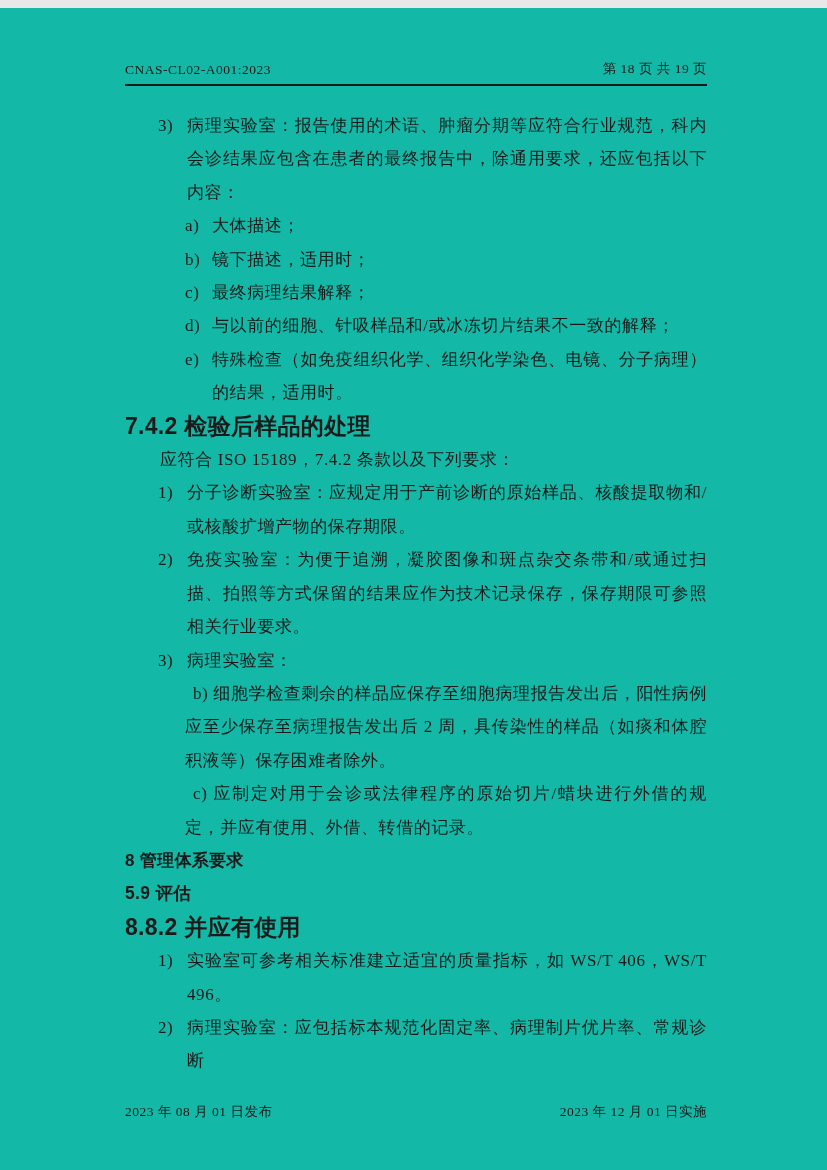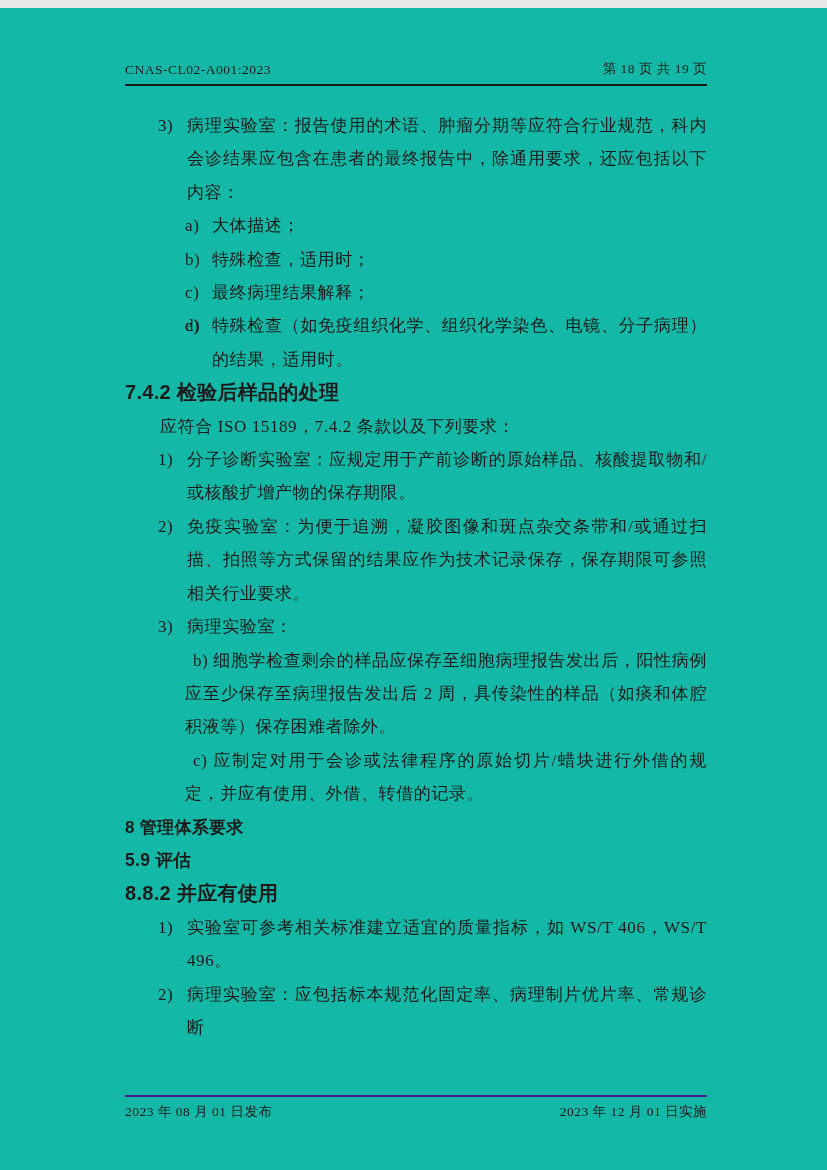--- a/index.html
+++ b/index.html
@@ -23,21 +23,21 @@
     border-bottom:2px solid #1a1a1a;
     letter-spacing:.5px;
   }
   
   .footer{
     position:absolute;
     left:125px;right:120px;top:1087px;
     display:flex;justify-content:space-between;
     font-size:13.5px;
     padding-top:6px;
-    border-top:2px solid #4c1d95;
+    border-top:2px solid #14b8a6;
     letter-spacing:.5px;
   }
   
   .body{
     position:absolute;
     left:125px;top:101px;
     width:582px;
     font-size:17px;
     line-height:33.4px;
     letter-spacing:.6px;
@@ -55,21 +55,21 @@
   .para{text-indent:35px;}
   
   .h1,.h2,.h3{
     font-family:"Liberation Sans","DejaVu Sans",sans-serif;
     font-weight:bold;
     text-align:left;
     letter-spacing:.3px;
   }
   .h1{font-size:17px;}
   .h2{font-size:17.5px;}
-  .h3{font-size:20px;}
+  .h3{font-size:23px;}
 </style>
 </head>
 <body>
 
 <div class="page">
 
   <div class="header">
     <span>CNAS-CL02-A001:2023</span>
     <span>第 18 页 共 19 页</span>
   </div>
@@ -81,30 +81,31 @@
       <span>病理实验室：报告使用的术语、肿瘤分期等应符合行业规范，科内会诊结果应包含在患者的最终报告中，除通用要求，还应包括以下内容：</span>
     </div>
 
     <div class="blk li-alpha">
       <span class="lbl">a)</span>
       <span>大体描述；</span>
     </div>
 
     <div class="blk li-alpha">
       <span class="lbl">b)</span>
-      <span>特殊检查，适用时；</span>
+      <span>镜下描述，适用时；</span>
     </div>
 
     <div class="blk li-alpha">
       <span class="lbl">c)</span>
       <span>最终病理结果解释；</span>
     </div>
 
     <div class="blk li-alpha">
       <span class="lbl">d)</span>
+      <span>与以前的细胞、针吸样品和/或冰冻切片结果不一致的解释；</span>
     </div>
 
     <div class="blk li-alpha">
       <span class="lbl">e)</span>
       <span>特殊检查（如免疫组织化学、组织化学染色、电镜、分子病理）的结果，适用时。</span>
     </div>
 
     <div class="blk h3">7.4.2 检验后样品的处理</div>
 
     <div class="blk para">应符合 ISO 15189，7.4.2 条款以及下列要求：</div>

